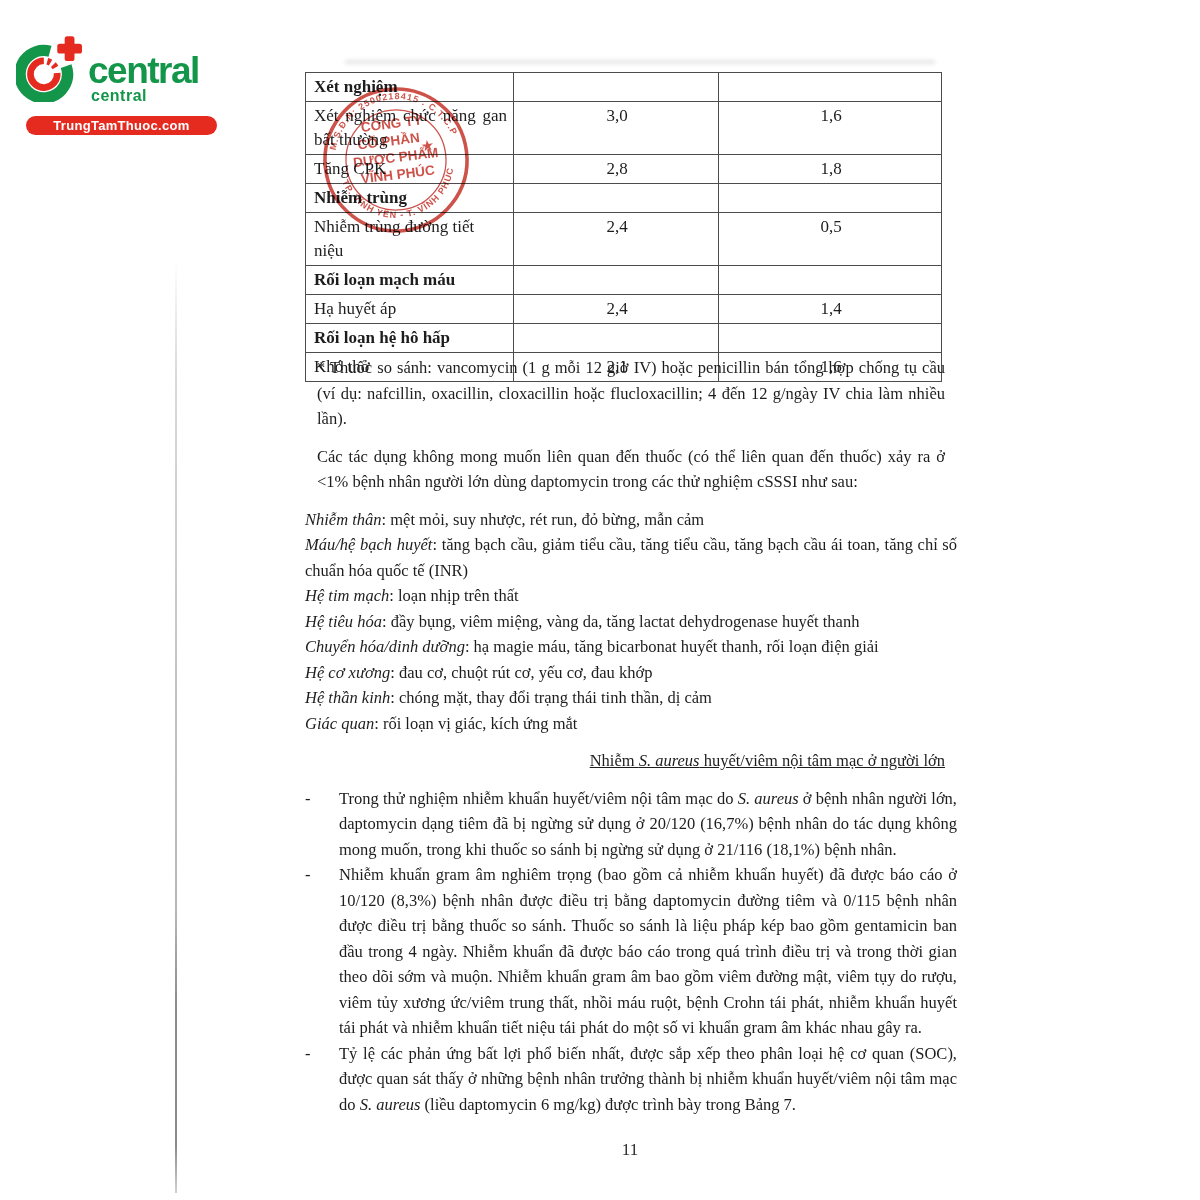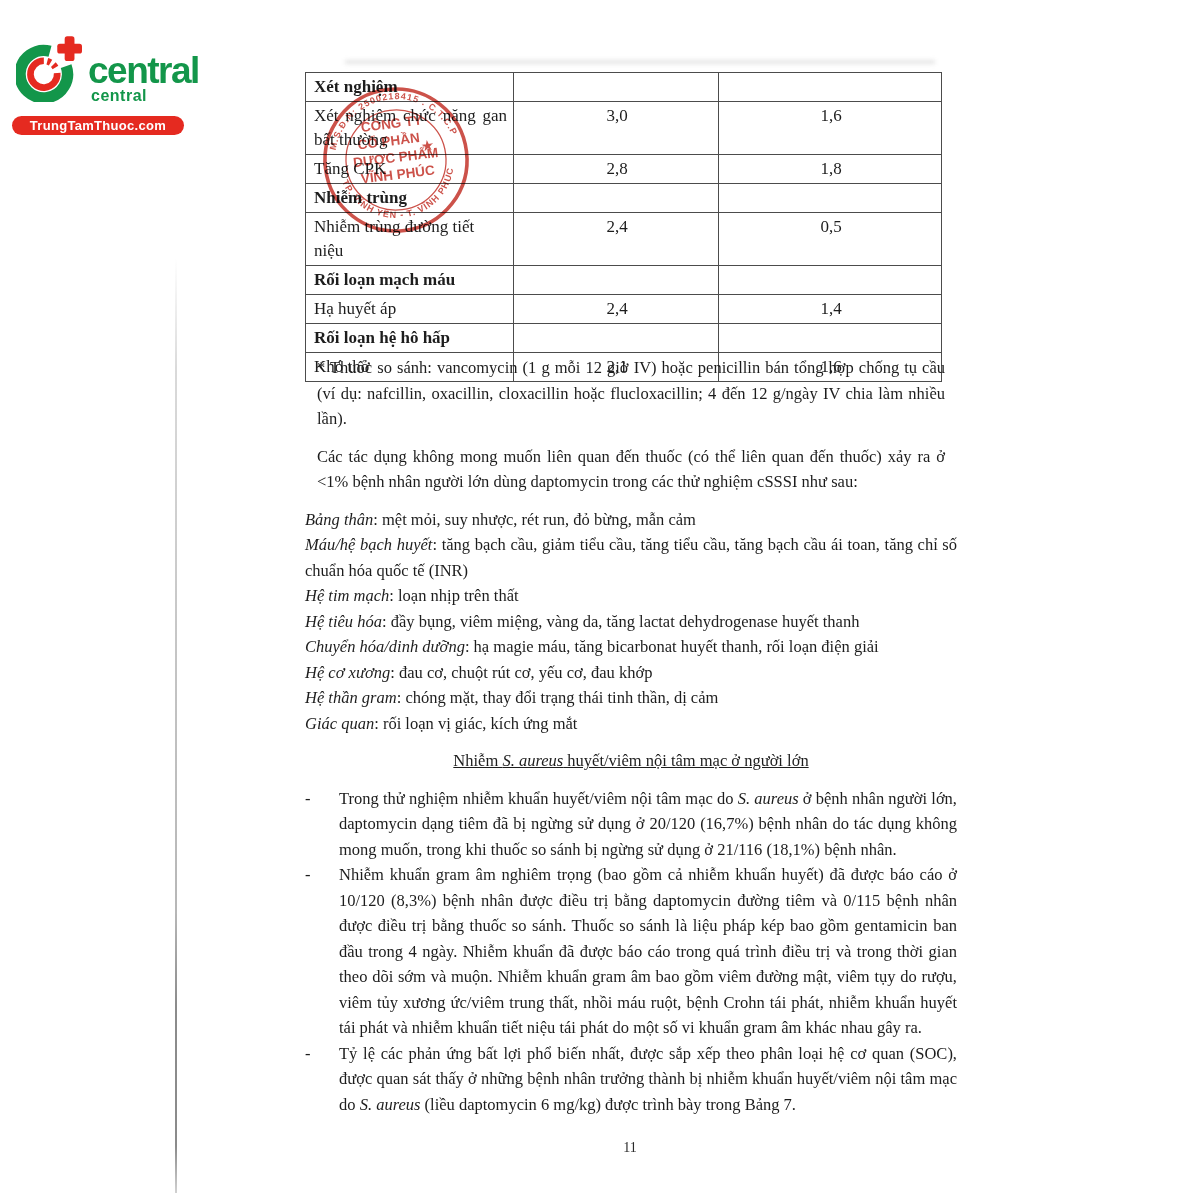--- a/index.html
+++ b/index.html
@@ -6,21 +6,21 @@
   .page{position:relative;width:1200px;height:1200px;background:#ffffff;overflow:hidden;
         font-family:"Liberation Serif",serif;color:#1d1d1d;}
 
   
   .logo{position:absolute;left:12px;top:34px;width:230px;height:110px;}
   .logo-icon{position:absolute;left:4px;top:2px;}
   .brand{position:absolute;left:76px;top:16px;font-family:"Liberation Sans",sans-serif;
          font-weight:bold;font-size:37px;letter-spacing:-1.5px;color:#13964a;}
   .brand-sub{position:absolute;left:79px;top:53px;font-family:"Liberation Sans",sans-serif;
          font-weight:bold;font-size:16px;letter-spacing:.5px;color:#13964a;}
-  .badge{position:absolute;left:0;top:82px;width:172px;height:19px;border-radius:10px;
+  .badge{position:absolute;left:14px;top:82px;width:191px;height:19px;border-radius:10px;
          background:#e52a20;color:#fff;font-family:"Liberation Sans",sans-serif;
          font-weight:bold;font-size:13px;line-height:19px;text-align:center;letter-spacing:.3px;}
 
   
   .scanline{position:absolute;left:175px;top:258px;width:2px;height:935px;
     background:linear-gradient(to bottom,rgba(130,130,130,0) 0%,rgba(120,120,120,.28) 12%,
       rgba(105,105,105,.4) 45%,rgba(95,95,95,.45) 70%,rgba(90,90,90,.7) 80%,
       rgba(100,100,100,.75) 95%,rgba(140,140,140,.4) 100%);}
   .smudge{position:absolute;left:345px;top:60px;width:590px;height:4px;
           background:rgba(160,160,160,.28);filter:blur(2px);}
@@ -39,27 +39,27 @@
   
   .stamp{position:absolute;left:321px;top:85px;width:150px;height:150px;
          opacity:.88;mix-blend-mode:multiply;transform:rotate(-7deg);}
   .stamp text{fill:#c53a31;font-family:"Liberation Sans",sans-serif;font-weight:bold;}
 
   
   .doc-body{position:absolute;left:305px;top:343px;width:652px;font-size:16.5px;
             line-height:25.5px;text-align:justify;}
   .doc-body p{margin:12px;}
   .sys-line .lead{font-style:italic;}
-  .sec-heading{text-decoration:underline;text-align:center;}
+  .sec-heading{text-decoration:underline;text-align:right;}
   .bullet{display:flex;}
   .bullet .dash{width:34px;flex:none;}
   .bullet .btext{flex:1;text-align:justify;}
 
   .pagenum{position:absolute;left:305px;top:1140px;width:650px;text-align:center;
-           font-size:14px;color:#2a2a2a;}
+           font-size:17px;color:#2a2a2a;}
 </style>
 </head>
 <body>
 
 <div class="page">
 
   <div class="logo">
     <svg class="logo-icon" width="66" height="66" viewBox="0 0 64 64">
       <path d="M 48.6 29.2 A 23 23 0 1 1 33.0 14.8" fill="none" stroke="#13964a" stroke-width="11"></path>
       <path d="M 39.95 35.87 A 13 13 0 1 1 27 24" fill="none" stroke="#e52a20" stroke-width="6.5"></path>
@@ -148,27 +148,27 @@
     <text x="70" y="60" text-anchor="middle" font-size="13.5">CỔ PHẦN</text>
     <text x="75" y="77" text-anchor="middle" font-size="13.5">DƯỢC PHẨM</text>
     <text x="75" y="94" text-anchor="middle" font-size="13.5">VĨNH PHÚC</text>
     <text x="108" y="69" text-anchor="middle" font-size="13">★</text>
   </svg>
 
   <div class="doc-body">
     <p>* Thuốc so sánh: vancomycin (1 g mỗi 12 giờ IV) hoặc penicillin bán tổng hợp chống tụ cầu (ví dụ: nafcillin, oxacillin, cloxacillin hoặc flucloxacillin; 4 đến 12 g/ngày IV chia làm nhiều lần).</p>
     <p>Các tác dụng không mong muốn liên quan đến thuốc (có thể liên quan đến thuốc) xảy ra ở &lt;1% bệnh nhân người lớn dùng daptomycin trong các thử nghiệm cSSSI như sau:</p>
     <div id="systems">
-        <div class="sys-line"><span class="lead">Bảng thân</span><span>: mệt mỏi, suy nhược, rét run, đỏ bừng, mẫn cảm</span></div>
+        <div class="sys-line"><span class="lead">Nhiễm thân</span><span>: mệt mỏi, suy nhược, rét run, đỏ bừng, mẫn cảm</span></div>
         <div class="sys-line"><span class="lead">Máu/hệ bạch huyết</span><span>: tăng bạch cầu, giảm tiểu cầu, tăng tiểu cầu, tăng bạch cầu ái toan, tăng chỉ số chuẩn hóa quốc tế (INR)</span></div>
         <div class="sys-line"><span class="lead">Hệ tim mạch</span><span>: loạn nhịp trên thất</span></div>
         <div class="sys-line"><span class="lead">Hệ tiêu hóa</span><span>: đầy bụng, viêm miệng, vàng da, tăng lactat dehydrogenase huyết thanh</span></div>
         <div class="sys-line"><span class="lead">Chuyển hóa/dinh dưỡng</span><span>: hạ magie máu, tăng bicarbonat huyết thanh, rối loạn điện giải</span></div>
         <div class="sys-line"><span class="lead">Hệ cơ xương</span><span>: đau cơ, chuột rút cơ, yếu cơ, đau khớp</span></div>
-        <div class="sys-line"><span class="lead">Hệ thần gram</span><span>: chóng mặt, thay đổi trạng thái tinh thần, dị cảm</span></div>
+        <div class="sys-line"><span class="lead">Hệ thần kinh</span><span>: chóng mặt, thay đổi trạng thái tinh thần, dị cảm</span></div>
         <div class="sys-line"><span class="lead">Giác quan</span><span>: rối loạn vị giác, kích ứng mắt</span></div>
       </div>
     <p class="sec-heading" id="sec-heading"><span>Nhiễm </span><i>S. aureus</i><span> huyết/viêm nội tâm mạc ở người lớn</span></p>
     <div id="bullets">
         <div class="bullet">
           <span class="dash">-</span>
           <div class="btext"><span>Trong thử nghiệm nhiễm khuẩn huyết/viêm nội tâm mạc do </span><i>S. aureus</i><span> ở bệnh nhân người lớn, daptomycin dạng tiêm đã bị ngừng sử dụng ở 20/120 (16,7%) bệnh nhân do tác dụng không mong muốn, trong khi thuốc so sánh bị ngừng sử dụng ở 21/116 (18,1%) bệnh nhân.</span></div>
         </div>
         <div class="bullet">
           <span class="dash">-</span>

